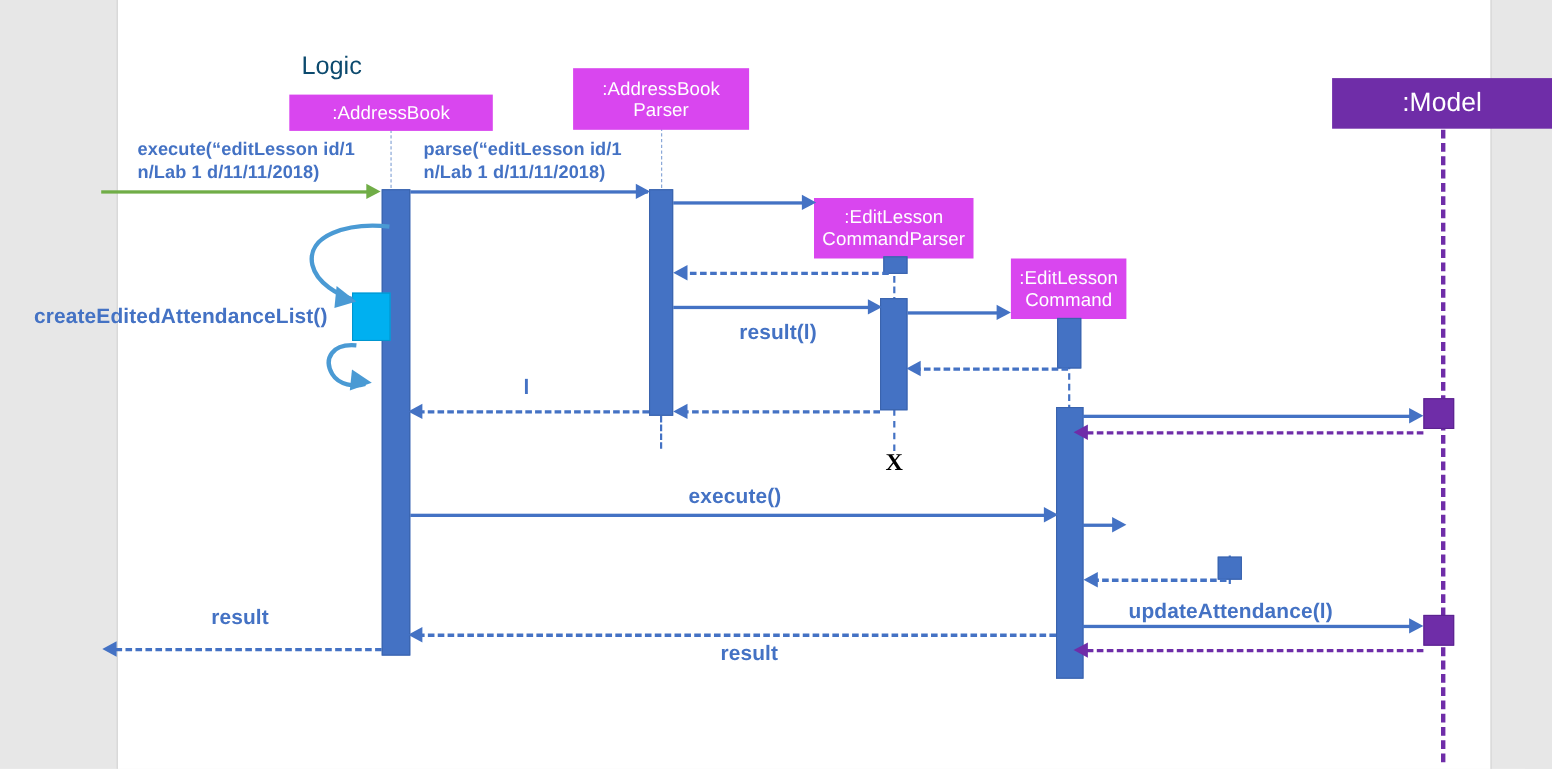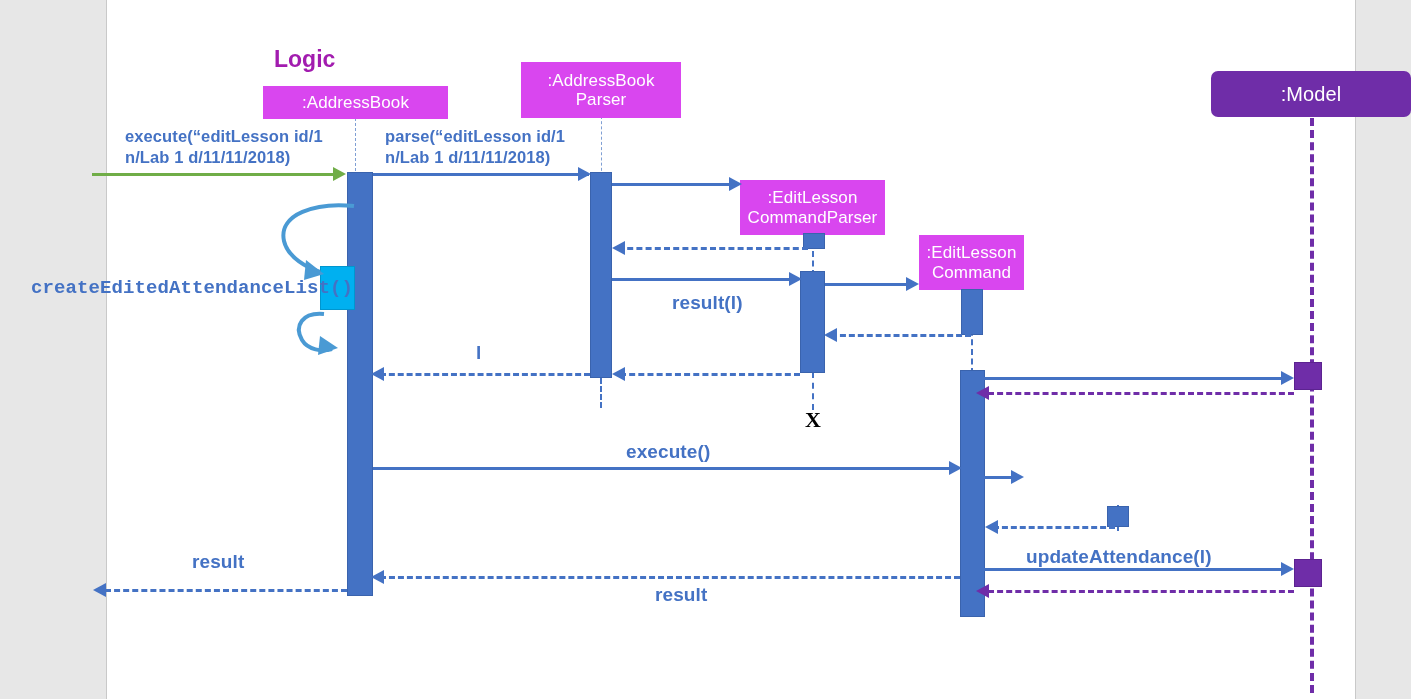--- a/index.html
+++ b/index.html
@@ -18,21 +18,21 @@
   
   .pbox{
     position:absolute;box-sizing:border-box;
     background:#d946ef;color:#ffffff;
     display:flex;align-items:center;justify-content:center;
     text-align:center;line-height:1.12;
     font-size:17px;font-weight:400;
     letter-spacing:.1px;
   }
   .pbox.purple{background:#6f2da8;}
-  .pbox.big{font-size:20px;border-radius:7px;}
+  .pbox.big{font-size:24px;}
   
   .lifeline{
     position:absolute;width:0;
     border-left:2px dashed #4472c4;
   }
   .lifeline.thin{border-left-width:1px;border-left-color:#7f9fd4;}
   .lifeline.purple{border-left-width:4px;border-left-color:#6f2da8;}
   
   .act{position:absolute;background:#4472c4;border:1px solid #3a63ad;box-sizing:border-box;}
   .act.purple{background:#6f2da8;border-color:#5c2390;}
@@ -47,21 +47,21 @@
   .ah-l{border-top:7px solid transparent;border-bottom:7px solid transparent;border-right:13px solid #4472c4;}
   .ah-r.green{border-left-color:#70ad47;}
   .ah-l.purple{border-right-color:#6f2da8;}
   
   .lbl{
     position:absolute;color:#4472c4;font-weight:bold;font-size:16.5px;
     line-height:1.25;white-space:pre;letter-spacing:.1px;
   }
   .lbl.big{font-size:19px;}
   .title{
-    position:absolute;color:#a21caf;font-size:23px;font-weight:700;
+    position:absolute;color:#0c4a6e;font-size:23px;font-weight:400;
     white-space:nowrap;
   }
   .xmark{
     position:absolute;color:#000000;font-weight:bold;font-size:22px;
     font-family:"Liberation Serif", serif;
   }
   
   .selfarc{position:absolute;}
 </style>
 </head>
@@ -130,21 +130,21 @@
 <span>n/Lab 1 d/11/11/2018)</span></div>
   <div class="line-solid" style="left:373px;top:173px;width:216px;"></div>
   <div class="ah ah-r" style="left:578px;top:167px;"></div>
 
   <div class="line-solid" style="left:612px;top:183px;width:126px;"></div>
   <div class="ah ah-r" style="left:729px;top:177px;"></div>
 
   <div class="line-dash" style="left:618px;top:247px;width:190px;"></div>
   <div class="ah ah-l" style="left:612px;top:241px;"></div>
 
-  <div class="lbl big" style="left:31px;top:277px;font-family:Liberation Mono, monospace;">createEditedAttendanceList()</div>
+  <div class="lbl big" style="left:31px;top:277px;">createEditedAttendanceList()</div>
   <svg class="selfarc" style="left:276px;top:196px;" width="90" height="160" viewBox="0 0 90 160">
     <path d="M 78 10 C 40 6, 2 18, 8 45 C 12 62, 32 72, 44 76" fill="none" stroke="#4a9ad4" stroke-width="4"></path>
     <path d="M 30 64 L 48 78 L 28 84 Z" fill="#4a9ad4"></path>
     <path d="M 48 118 C 26 116, 18 130, 26 144 C 32 154, 46 156, 56 153" fill="none" stroke="#4a9ad4" stroke-width="4"></path>
     <path d="M 44 140 L 62 152 L 42 159 Z" fill="#4a9ad4"></path>
   </svg>
 
   <div class="lbl big" style="left:672px;top:291px;">result(l)</div>
   <div class="line-solid" style="left:612px;top:278px;width:178px;"></div>
   <div class="ah ah-r" style="left:789px;top:272px;"></div>

